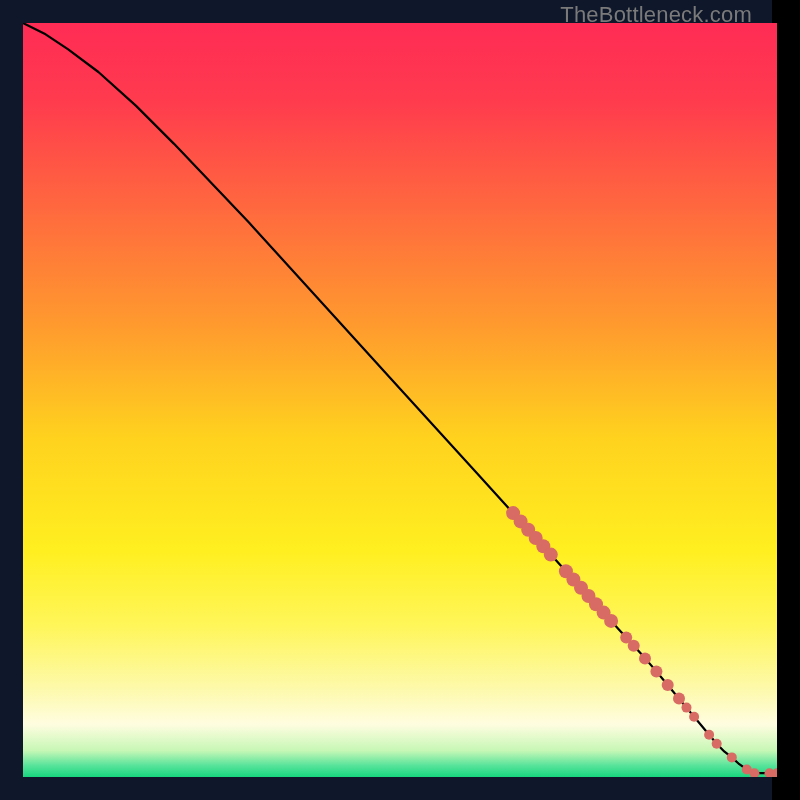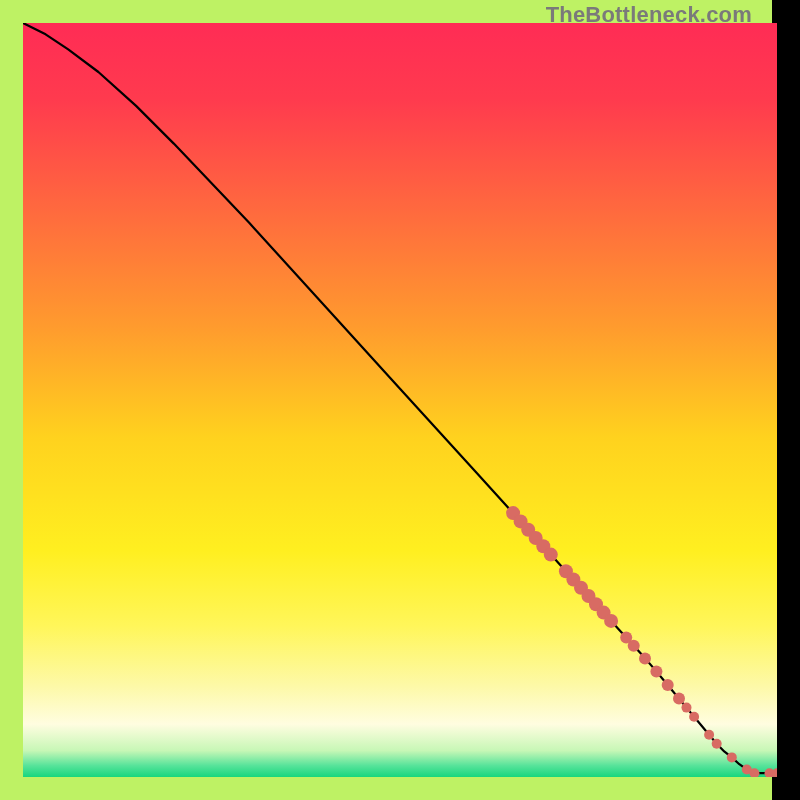--- a/index.html
+++ b/index.html
@@ -7,22 +7,21 @@
     padding: 0;
     width: 800px;
     height: 800px;
     background: #000;
     overflow: hidden;
   }
   .frame {
     position: relative;
     width: 772px;
     height: 800px;
-    background: #bef264;
-    font-weight: bold;
+    background: #0f172a;
   }
   .plot {
     position: absolute;
     left: 23px;
     top: 23px;
     width: 754px;
     height: 754px;
   }
   .watermark {
     position: absolute;

